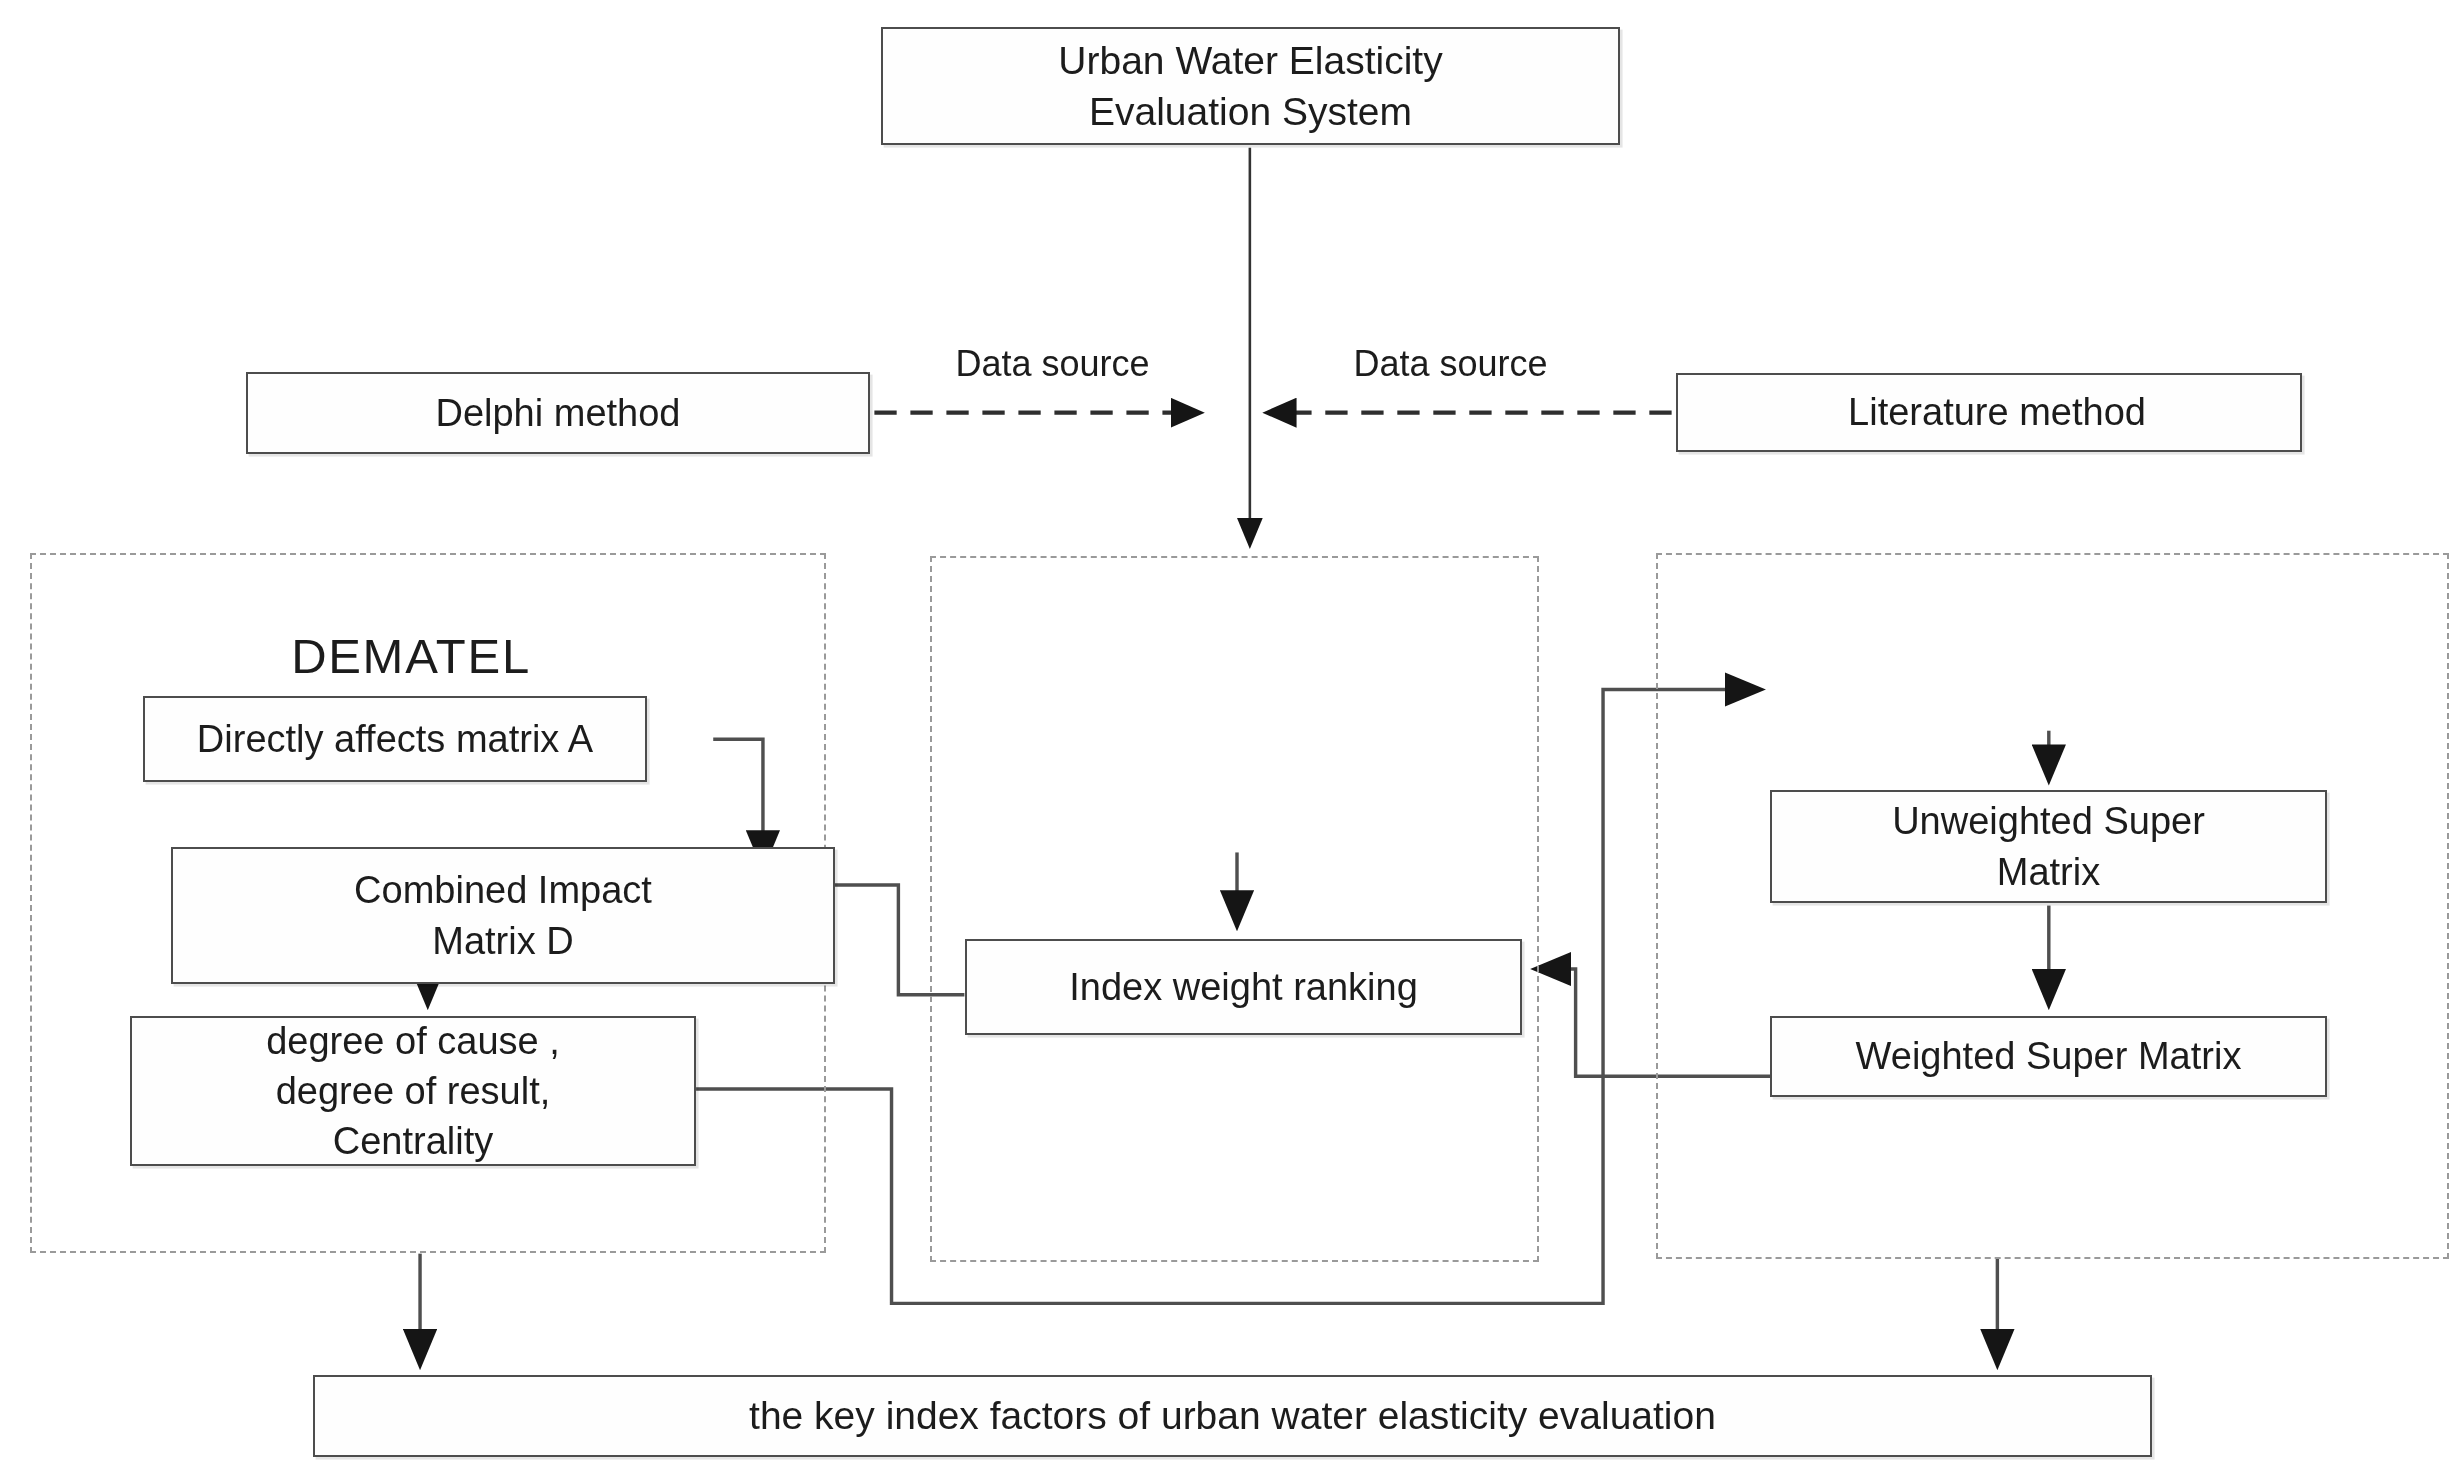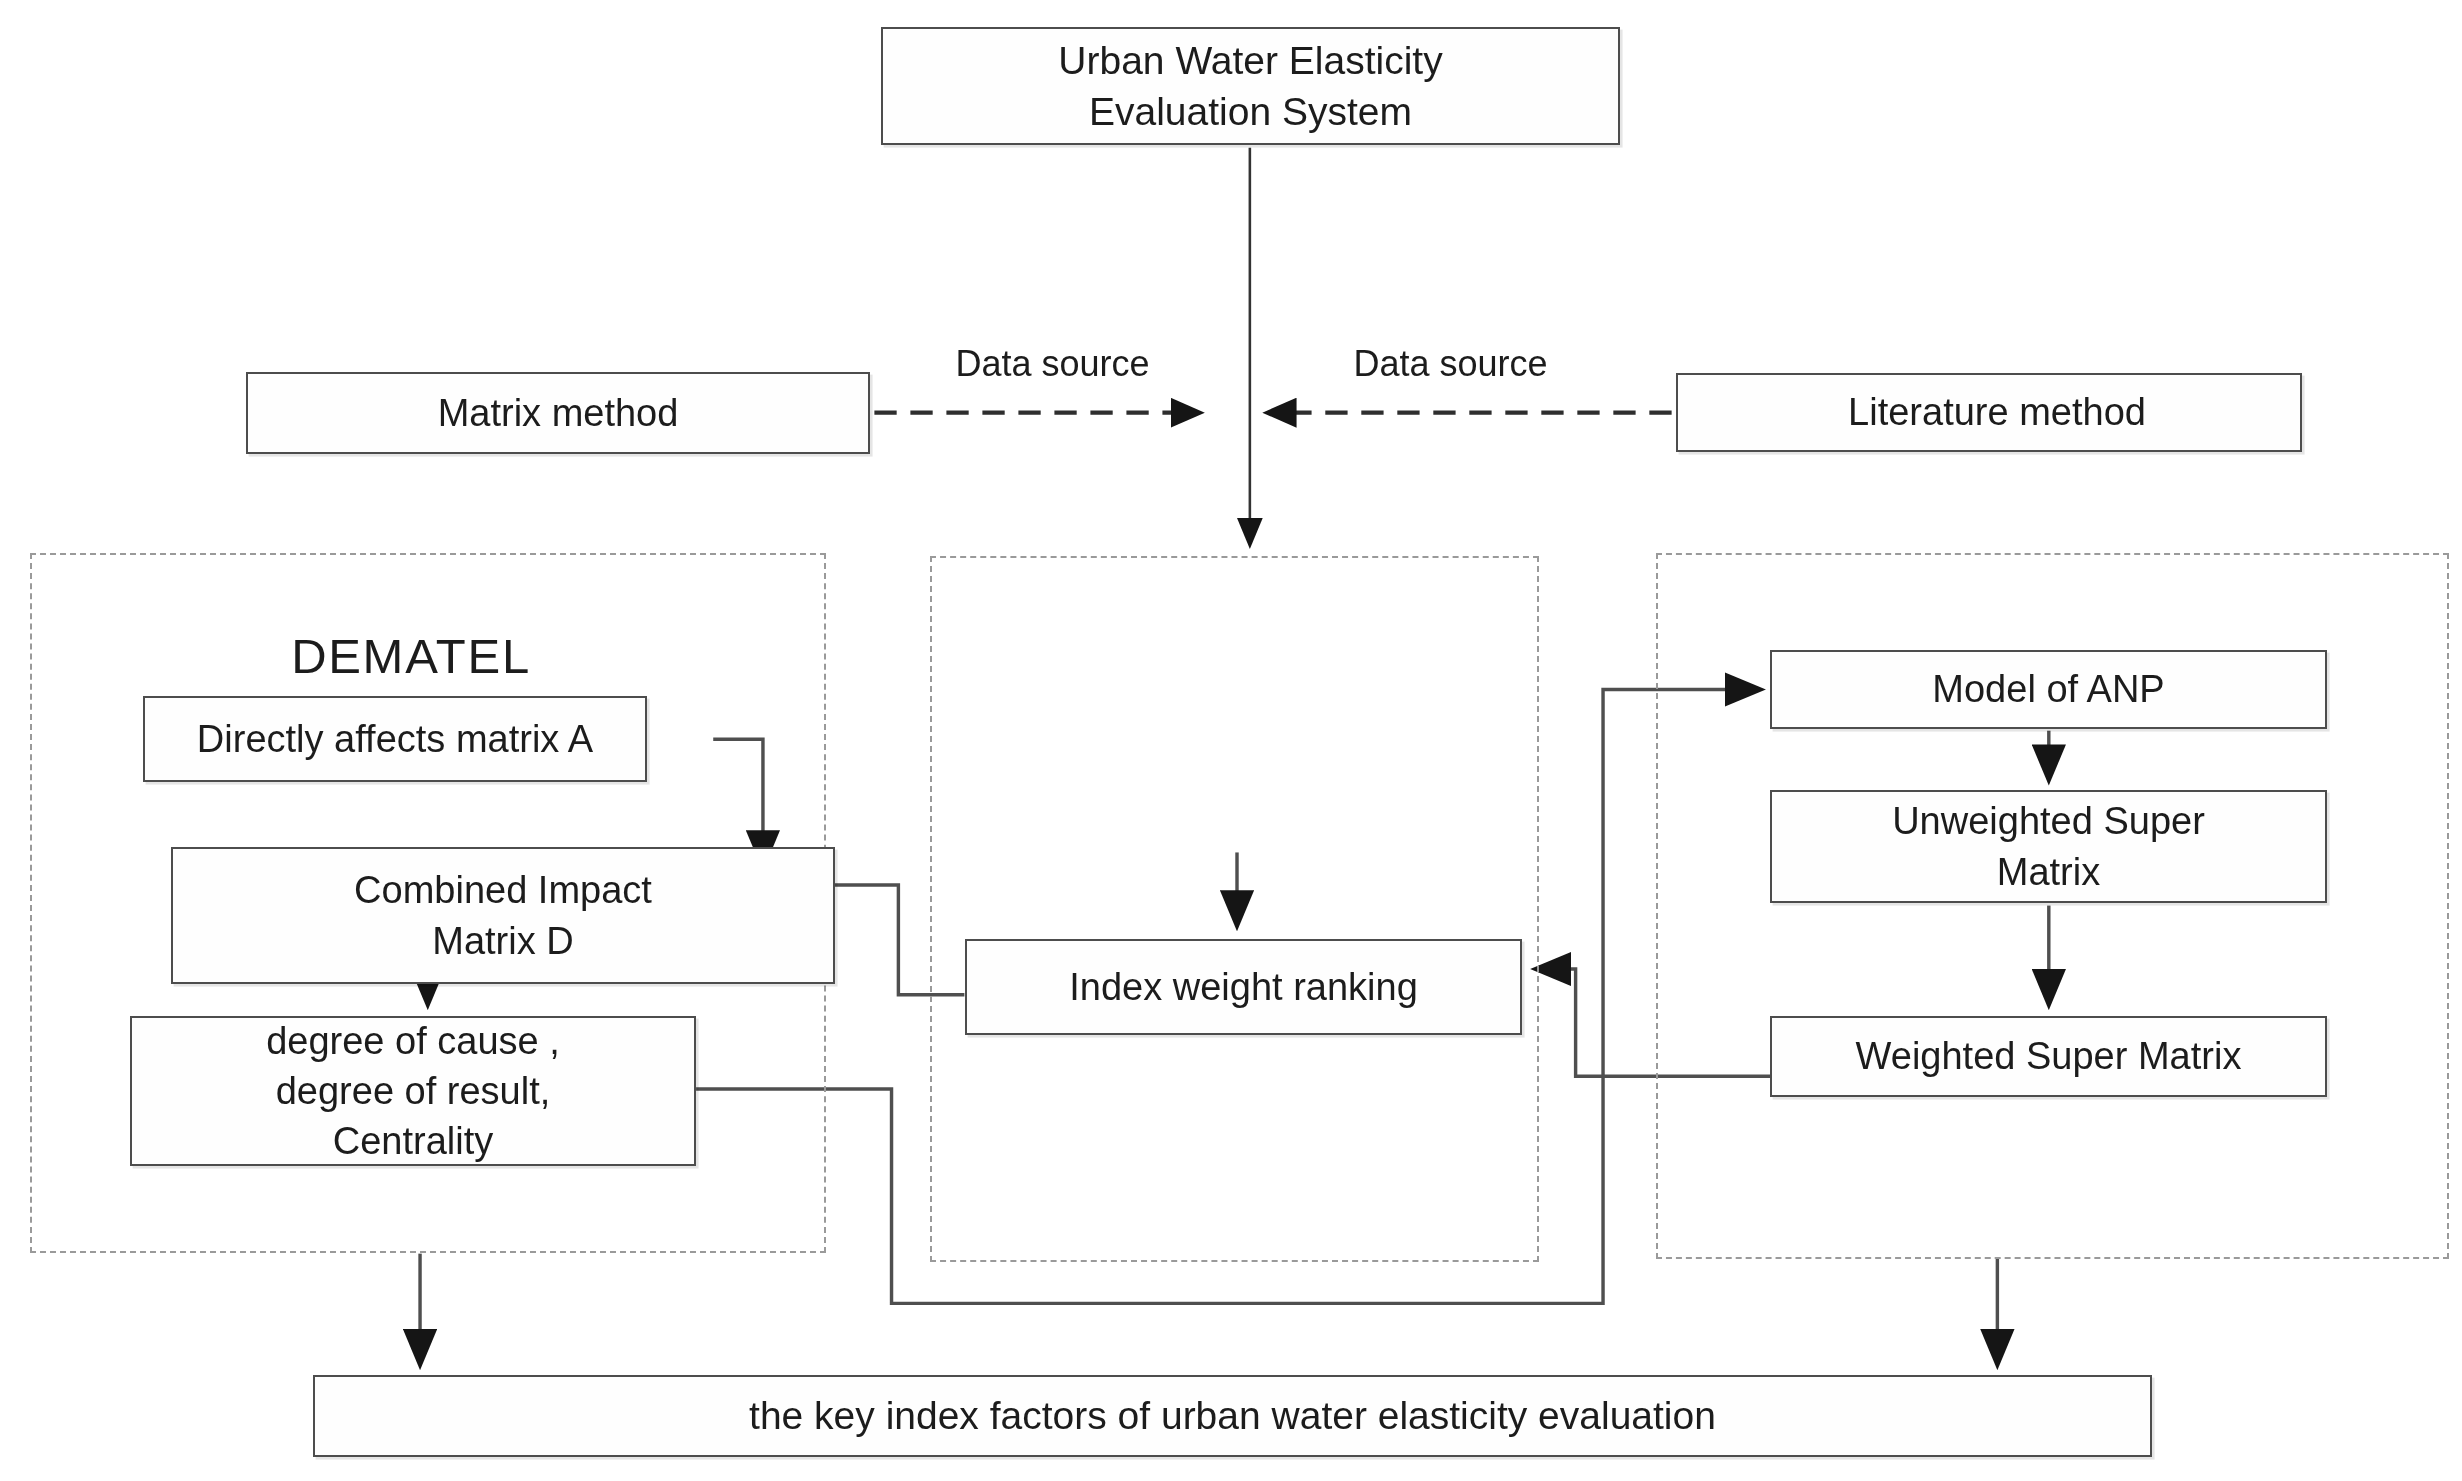--- a/index.html
+++ b/index.html
@@ -88,36 +88,35 @@
     <path class="conn" marker-end="url(#arrowSolid)" d="M490,1462 V1590"></path>
     <path class="conn" marker-end="url(#arrowSolid)" d="M2330,1468 V1590"></path>
   </svg>
 
   <div class="container-dashed" style="left:30px;top:553px;width:796px;height:700px;"></div>
   <div class="container-dashed" style="left:930px;top:556px;width:609px;height:706px;"></div>
   <div class="container-dashed" style="left:1656px;top:553px;width:793px;height:706px;"></div>
 
   <div class="node title-node" style="left:881px;top:27.4px;width:739px;height:118px;">Urban Water Elasticity
 Evaluation System</div>
-  <div class="node" style="left:246px;top:372px;width:624px;height:82px;">Matrix method</div>
+  <div class="node" style="left:246px;top:372px;width:624px;height:82px;">Delphi method</div>
   <div class="node" style="left:1676px;top:373px;width:626px;height:79px;padding-left:16px;">Literature method</div>
   <div class="floating-label" style="left:941px;top:341px;width:223px;height:46px;">Data source</div>
   <div class="floating-label" style="left:1339px;top:341px;width:223px;height:46px;">Data source</div>
 
   <div class="floating-label dematel-title" style="left:274px;top:630px;width:274px;height:51px;">DEMATEL</div>
   <div class="node" style="left:143px;top:696px;width:504px;height:86px;">Directly affects matrix A</div>
   <div class="node" style="left:143px;top:847px;width:664px;height:137px;margin-left:28px;">Combined Impact
 Matrix D</div>
   <div class="node" style="left:130px;top:1016px;width:566px;height:150px;">degree of cause ,
 degree of result,
 Centrality</div>
 
   <div class="node" style="left:965px;top:939px;width:557px;height:96px;">Index weight ranking</div>
 
-  <div class="node" style="left:1770px;top:650px;width:557px;height:79px;">Model of ANP</div>
   <div class="node" style="left:1770px;top:790px;width:557px;height:113px;">Unweighted Super
 Matrix</div>
   <div class="node" style="left:1770px;top:1016px;width:557px;height:81px;">Weighted Super Matrix</div>
 
   <div class="node bottom-node" style="left:313px;top:1375px;width:1839px;height:82px;">the key index factors of urban water elasticity evaluation</div>
 
 </div>
 
 
 </body></html>

